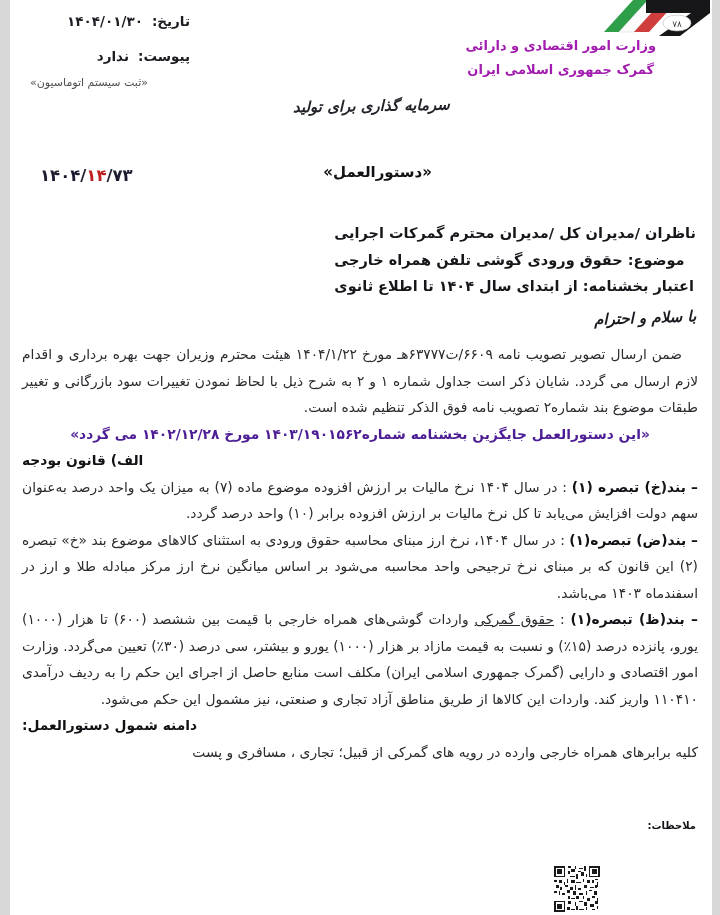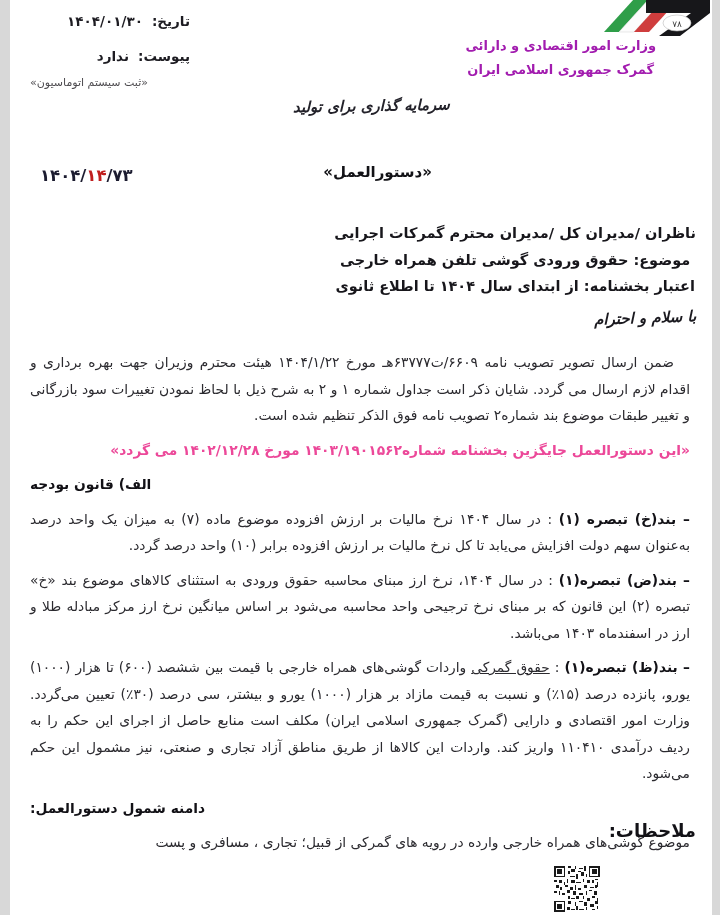--- a/index.html
+++ b/index.html
@@ -33,40 +33,40 @@
     color:#23222a;direction:rtl;transform:rotate(-1deg);
   }
   .doc-type{top:163px;right:280px;font-size:15px;font-weight:bold;direction:rtl;color:#121216;}
   .doc-number{
     top:166px;left:30px;font-size:16.5px;font-weight:bold;
     direction:ltr;unicode-bidi:isolate;letter-spacing:1px;color:#1c1c30;
   }
   .doc-number .red{color:var(--accent-red,#c01e1e);}
   
   .addressee{
-    top:220px;right:16px;direction:rtl;text-align:center;
+    top:220px;right:16px;direction:rtl;text-align:left;
     font-weight:bold;font-size:14.5px;line-height:26.5px;color:#17161b;margin-left:20px;
   }
   .salutation{
     top:309px;right:16px;font-size:15px;font-weight:bold;font-style:italic;
     direction:rtl;transform:rotate(-2deg);color:#1a191f;
   }
   
   .body{
     top:341px;left:12px;right:14px;direction:rtl;text-align:justify;
     font-size:13.8px;line-height:26.5px;color:#2b2a2f;
   }
-  .body p{margin:8px;}
+  .body p{margin:0;}
   .indent{text-indent:16px;}
-  .centered{text-align:right;font-weight:bold;color:#ec4899;}
+  .centered{text-align:center;font-weight:bold;color:#4c1d95;}
   .heading{font-weight:bold;text-align:left;color:#121116;}
   .b{font-weight:bold;color:#121116;}
   .underline{text-decoration:underline;}
   
-  .remarks{top:820px;right:16px;font-size:18px;font-weight:bold;direction:rtl;color:#121116;}
+  .remarks{top:820px;right:16px;font-size:10px;font-weight:bold;direction:rtl;color:#121116;}
   .qr{top:866px;right:112px;width:46px;height:46px;}
 </style>
 </head>
 <body>
 
 <div class="page">
 
   <div class="abs date-row">
     <span>تاریخ:</span>
     <span>۱۴۰۴/۰۱/۳۰</span>
@@ -105,21 +105,21 @@
   <div class="abs salutation">با سلام و احترام</div>
 
   <div class="abs body">
     <p class="indent">ضمن ارسال تصویر تصویب نامه ۶۶۰۹/ت۶۳۷۷۷هـ مورخ ۱۴۰۴/۱/۲۲ هیئت محترم وزیران جهت بهره برداری و اقدام لازم ارسال می گردد. شایان ذکر است جداول شماره ۱ و ۲ به شرح ذیل با لحاظ نمودن تغییرات سود بازرگانی و تغییر طبقات موضوع بند شماره۲ تصویب نامه فوق الذکر تنظیم شده است.</p>
     <p class="centered">«این دستورالعمل جایگزین بخشنامه شماره۱۴۰۳/۱۹۰۱۵۶۲ مورخ ۱۴۰۲/۱۲/۲۸ می گردد»</p>
     <p class="heading">الف) قانون بودجه</p>
     <p><span class="b">– بند(خ) تبصره (۱)</span><span> : </span><span>در سال ۱۴۰۴ نرخ مالیات بر ارزش افزوده موضوع ماده (۷) به میزان یک واحد درصد به‌عنوان سهم دولت افزایش می‌یابد تا کل نرخ مالیات بر ارزش افزوده برابر (۱۰) واحد درصد گردد.</span></p>
     <p><span class="b">– بند(ض) تبصره(۱)</span><span> : </span><span>در سال ۱۴۰۴، نرخ ارز مبنای محاسبه حقوق ورودی به استثنای کالاهای موضوع بند «خ» تبصره (۲) این قانون که بر مبنای نرخ ترجیحی واحد محاسبه می‌شود بر اساس میانگین نرخ ارز مرکز مبادله طلا و ارز در اسفندماه ۱۴۰۳ می‌باشد.</span></p>
     <p><span class="b">– بند(ظ) تبصره(۱)</span><span> : </span><span class="underline">حقوق گمرکی</span><span> واردات گوشی‌های همراه خارجی با قیمت بین ششصد (۶۰۰) تا هزار (۱۰۰۰) یورو، پانزده درصد (۱۵٪) و نسبت به قیمت مازاد بر هزار (۱۰۰۰) یورو و بیشتر، سی درصد (۳۰٪) تعیین می‌گردد. وزارت امور اقتصادی و دارایی (گمرک جمهوری اسلامی ایران) مکلف است منابع حاصل از اجرای این حکم را به ردیف درآمدی ۱۱۰۴۱۰ واریز کند. واردات این کالاها از طریق مناطق آزاد تجاری و صنعتی، نیز مشمول این حکم می‌شود.</span></p>
     <p class="heading">دامنه شمول دستورالعمل:</p>
-    <p>موضوع گوشی‌های همراه خارجی وارده در رویه های گمرکی از قبیل؛ تجاری ، مسافری و پست</p>
+    <p>کلیه برابر‌های همراه خارجی وارده در رویه های گمرکی از قبیل؛ تجاری ، مسافری و پست</p>
   </div>
 
   <div class="abs remarks">ملاحظات:</div>
 
   <svg class="abs qr" viewBox="0 0 29 29" xmlns="http://www.w3.org/2000/svg" shape-rendering="crispEdges">
     <rect width="29" height="29" fill="#ffffff"></rect>
     <g fill="#1a1a1a">
       <path d="M0,0h7v7h-7z M1,1v5h5v-5z" fill-rule="evenodd"></path>
       <rect x="2" y="2" width="3" height="3"></rect>
       <path d="M22,0h7v7h-7z M23,1v5h5v-5z" fill-rule="evenodd"></path>

